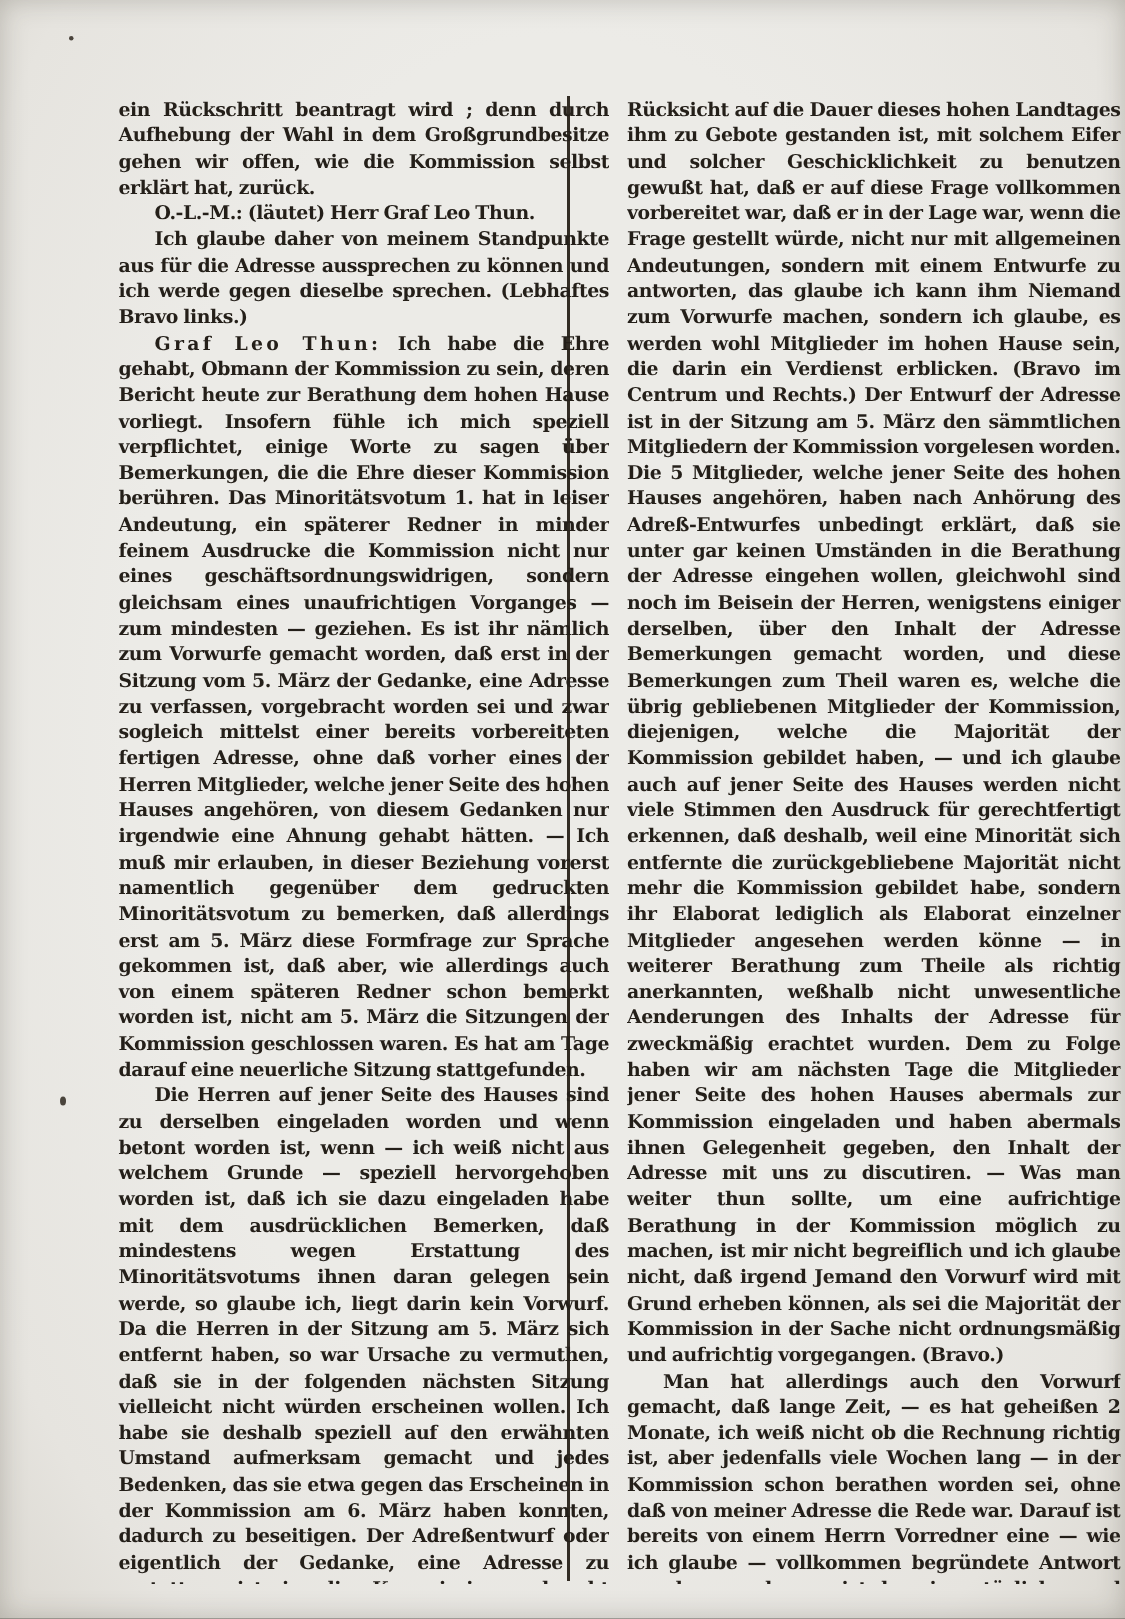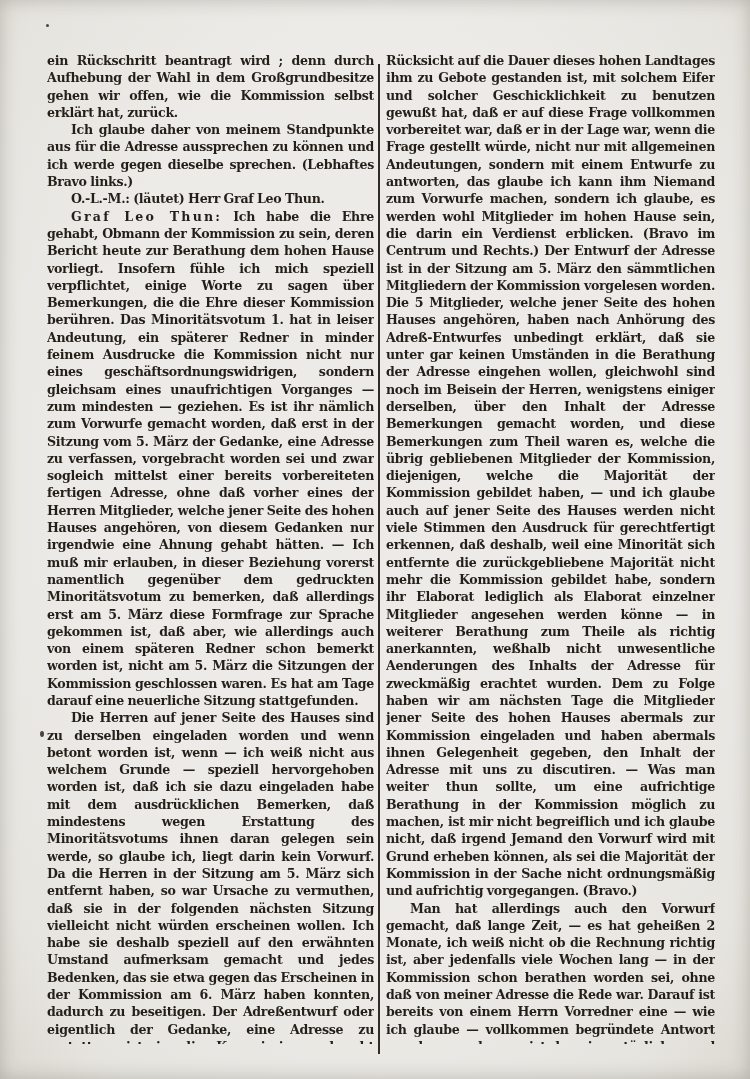--- a/index.html
+++ b/index.html
@@ -26,26 +26,27 @@
   .rh-center { position: absolute; left: 366px; top: 0; width: 28px; text-align: center; font-size: 15px; }
   .rh-right  { position: absolute; left: 407px; top: 0; letter-spacing: 0.3px; }
   
   .divider {
     position: absolute; left: 378px; top: 64px;
     width: 2px; height: 990px;
     background: #322c24;
   }
   
   .col {
-    position: absolute; top: 52px; height: 992px; overflow: hidden;
+    position: absolute; top: 64px; height: 992px; overflow: hidden;
     text-align: justify;
     font-weight: 700;
     font-size: 12.6px; line-height: 17.3px;
     letter-spacing: -0.3px; word-spacing: -0.5px;
     color: #241f19;
+    margin-left: 32px;
   }
   .col-left  { left: 47px;  width: 327px; }
   .col-right { left: 386px; width: 329px; }
   .col p { margin: 0; text-indent: 24px; }
   .col p.noindent { text-indent: 0; }
   .speaker-abbr { font-weight: 700; }
   .speaker-name { letter-spacing: 2.2px; }
   
   .speck { position: absolute; background: #4a443c; border-radius: 50%; }
   .speck-1 { left: 40px; top: 731px; width: 4px; height: 6px; }
@@ -57,24 +58,24 @@
 <div class="page">
 
 
   <div class="divider"></div>
 
   <div class="col col-left">
     <p class="noindent">
       <span>ein Rückschritt beantragt wird ; denn durch Aufhebung der Wahl in dem Großgrundbesitze gehen wir offen, wie die Kommission selbst erklärt hat, zurück.</span>
     </p>
     <p>
-      <span>Ich glaube daher von meinem Standpunkte aus für die Adresse aussprechen zu können und ich werde gegen dieselbe sprechen. (Lebhaftes Bravo links.)</span>
+      <span class="speaker-abbr">O.-L.-M.:</span><span> (läutet) Herr Graf Leo Thun.</span>
     </p>
     <p>
-      <span class="speaker-abbr">O.-L.-M.:</span><span> (läutet) Herr Graf Leo Thun.</span>
+      <span>Ich glaube daher von meinem Standpunkte aus für die Adresse aussprechen zu können und ich werde gegen dieselbe sprechen. (Lebhaftes Bravo links.)</span>
     </p>
     <p>
       <span class="speaker-name">Graf Leo Thun:</span><span> Ich habe die Ehre gehabt, Obmann der Kommission zu sein, deren Bericht heute zur Berathung dem hohen Hause vorliegt. Insofern fühle ich mich speziell verpflichtet, einige Worte zu sagen über Bemerkungen, die die Ehre dieser Kommission berühren. Das Minoritätsvotum 1. hat in leiser Andeutung, ein späterer Redner in minder feinem Ausdrucke die Kommission nicht nur eines geschäftsordnungswidrigen, sondern gleichsam eines unaufrichtigen Vorganges — zum mindesten — geziehen. Es ist ihr nämlich zum Vorwurfe gemacht worden, daß erst in der Sitzung vom 5. März der Gedanke, eine Adresse zu verfassen, vorgebracht worden sei und zwar sogleich mittelst einer bereits vorbereiteten fertigen Adresse, ohne daß vorher eines der Herren Mitglieder, welche jener Seite des hohen Hauses angehören, von diesem Gedanken nur irgendwie eine Ahnung gehabt hätten. — Ich muß mir erlauben, in dieser Beziehung vorerst namentlich gegenüber dem gedruckten Minoritätsvotum zu bemerken, daß allerdings erst am 5. März diese Formfrage zur Sprache gekommen ist, daß aber, wie allerdings auch von einem späteren Redner schon bemerkt worden ist, nicht am 5. März die Sitzungen der Kommission geschlossen waren. Es hat am Tage darauf eine neuerliche Sitzung stattgefunden.</span>
     </p>
     <p>
       <span>Die Herren auf jener Seite des Hauses sind zu derselben eingeladen worden und wenn betont worden ist, wenn — ich weiß nicht aus welchem Grunde — speziell hervorgehoben worden ist, daß ich sie dazu eingeladen habe mit dem ausdrücklichen Bemerken, daß mindestens wegen Erstattung des Minoritätsvotums ihnen daran gelegen sein werde, so glaube ich, liegt darin kein Vorwurf. Da die Herren in der Sitzung am 5. März sich entfernt haben, so war Ursache zu vermuthen, daß sie in der folgenden nächsten Sitzung vielleicht nicht würden erscheinen wollen. Ich habe sie deshalb speziell auf den erwähnten Umstand aufmerksam gemacht und jedes Bedenken, das sie etwa gegen das Erscheinen in der Kommission am 6. März haben konnten, dadurch zu beseitigen. Der Adreßentwurf oder eigentlich der Gedanke, eine Adresse zu erstatten, ist in die Kommission gebracht worden mit dem ausdrücklichen Wunsche, ihn in der Kommission zum Gegenstande der Diskussion zu machen. Es ist zuerst lediglich der Gedanke aufgestellt worden, und von den Kommissions-Mitgliedern von jener Seite des Hauses ist — ganz natürlich und ganz in der Ordnung — sobald dieser Gedanke ausgesprochen worden, war die Frage aufgetaucht: Ja was soll eigentlich gemeint sein mit der Adresse? daß nun der Herr Berichterstatter die Zeit, die sehr kurz bemessene Zeit, welche eben mit</span>
     </p>
   </div>
 
   <div class="col col-right">

